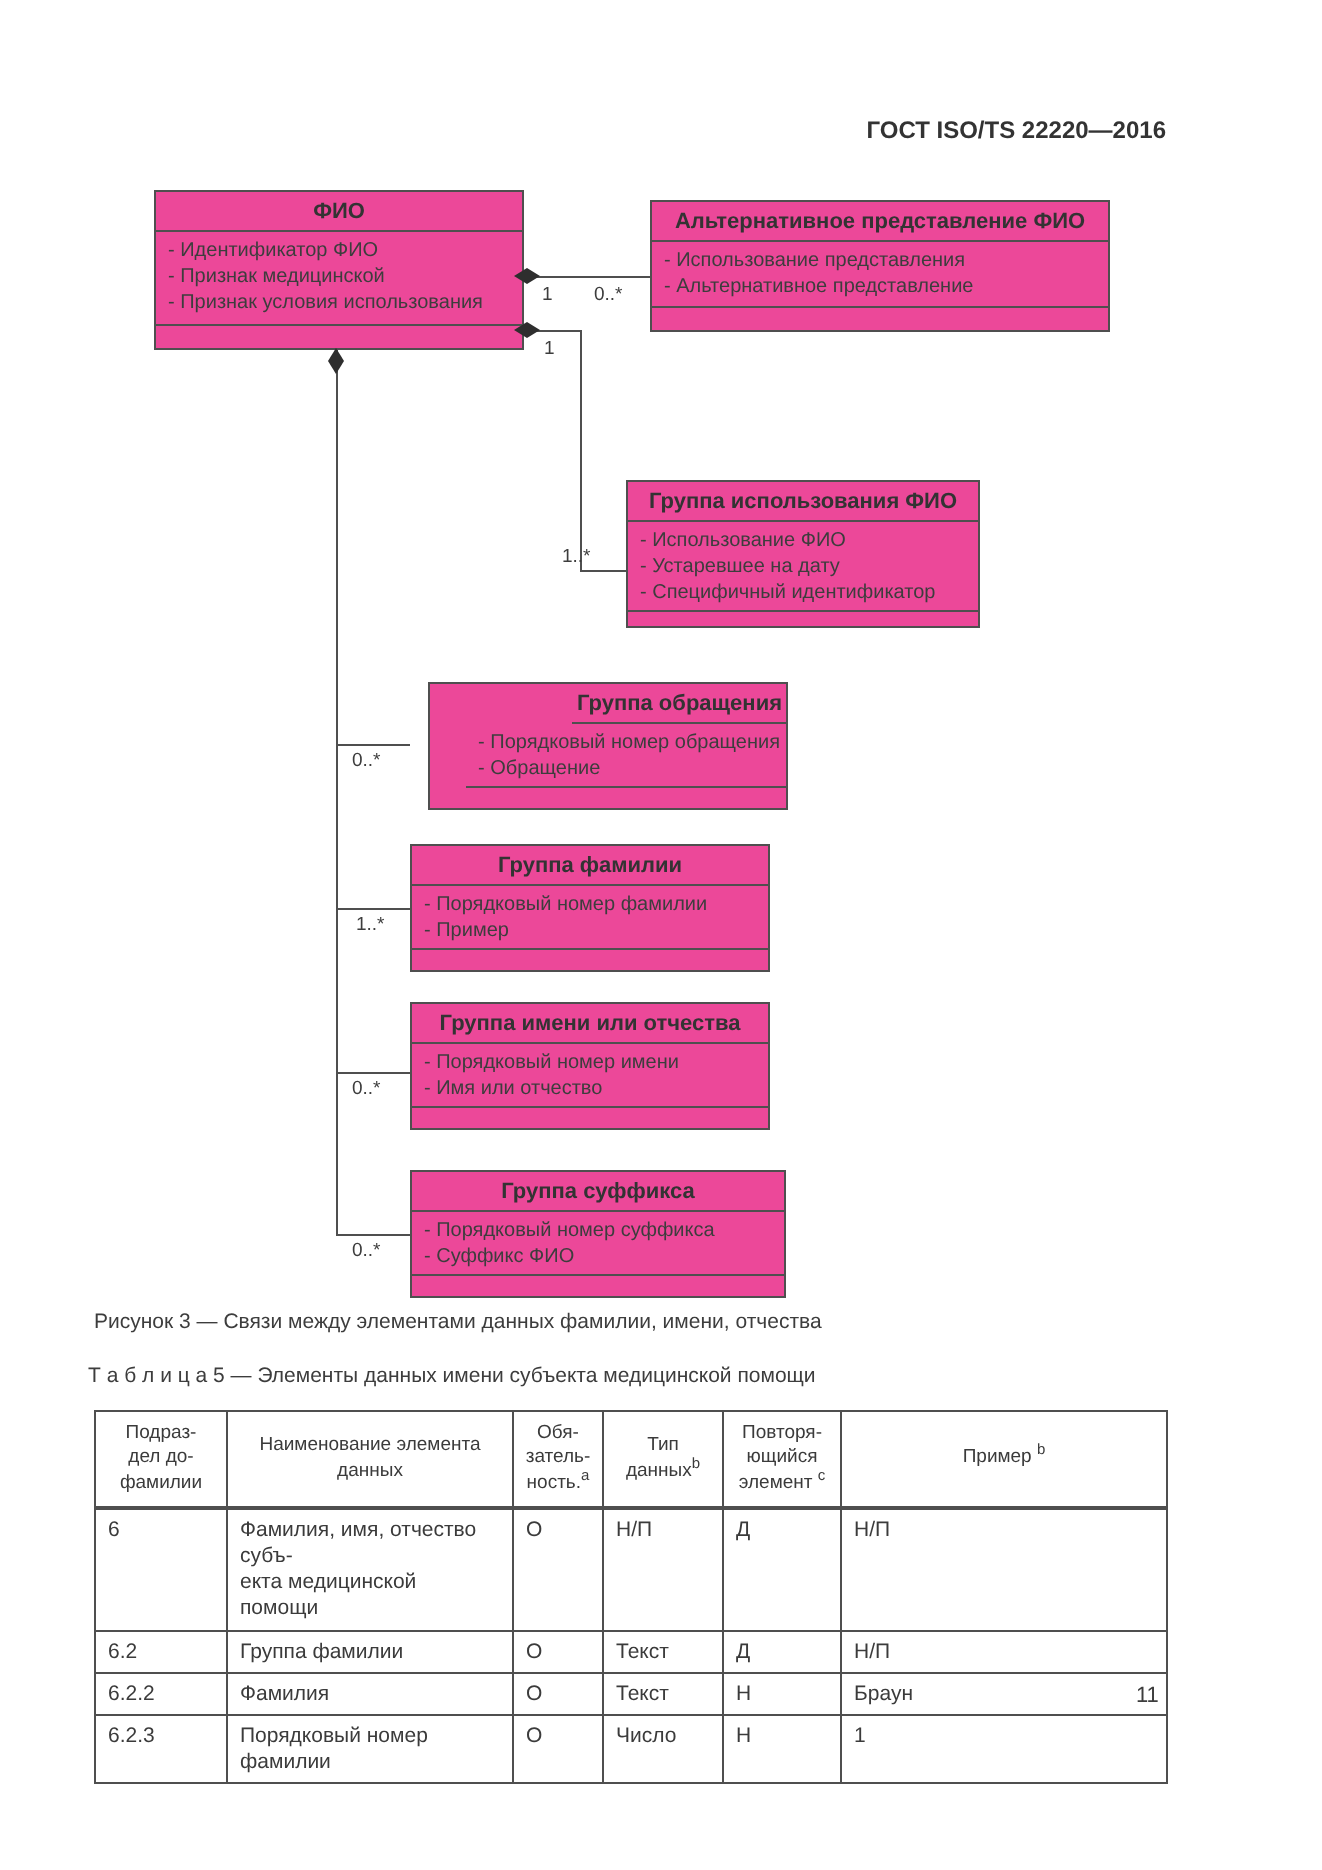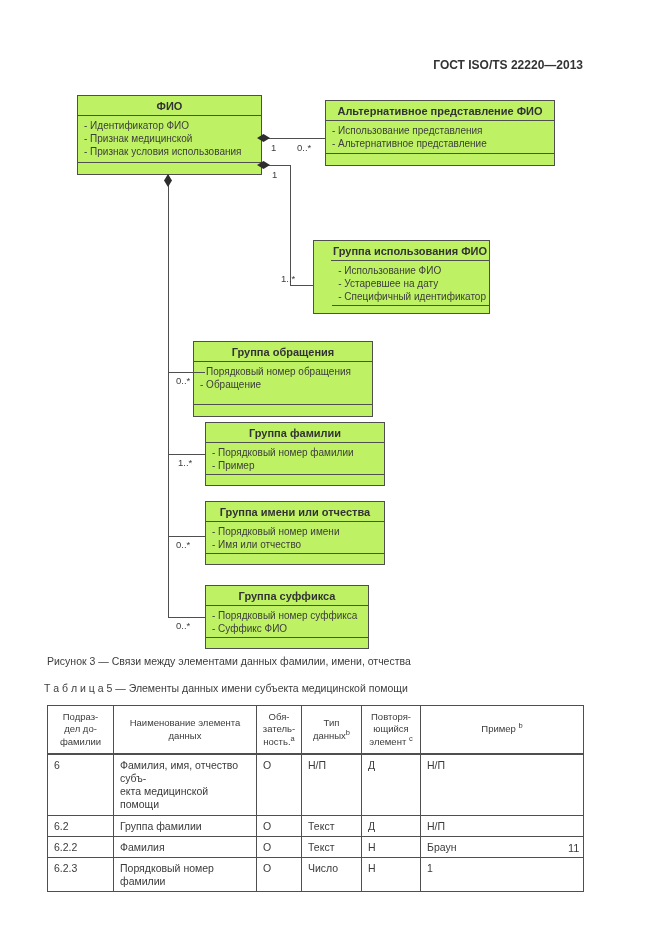--- a/index.html
+++ b/index.html
@@ -5,21 +5,21 @@
   html,body{margin:0;padding:0;background:#ffffff;}
   .page{
     position:relative;width:661px;height:935px;background:#ffffff;overflow:hidden;
     font-family:"Liberation Sans","DejaVu Sans",sans-serif;color:#3b3b3b;
   }
   .doc-header{
     position:absolute;top:58px;right:78px;font-size:12px;font-weight:bold;color:#333;
   }
   
   .uml-box{
-    position:absolute;border:1px solid #4f4f4f;background:#bef264;box-sizing:border-box;
+    position:absolute;border:1px solid #4f4f4f;background:#ec4899;box-sizing:border-box;
     display:flex;flex-direction:column;font-size:10px;color:#3d3d3d;
   }
   .uml-title{
     font-weight:bold;text-align:center;font-size:11px;color:#333;
     padding:4px 2px 3px 2px;border-bottom:1px solid #4f4f4f;
   }
   .uml-attrs{flex:1;padding:3px 3px 2px 6px;border-bottom:1px solid #4f4f4f;}
   .uml-attr{line-height:13px;white-space:nowrap;}
   .uml-empty{height:11px;}
   .hline,.vline{position:absolute;background:#4f4f4f;}
@@ -51,21 +51,21 @@
   }
   sup{font-size:7.5px;line-height:0;}
   .th-text{white-space:pre-line;}
   .page-number{position:absolute;left:568px;top:842px;font-size:11px;color:#3d3d3d;text-align:right;}
 </style>
 </head>
 <body>
 
 <div class="page">
 
-  <div class="doc-header">ГОСТ ISO/TS 22220—2013</div>
+  <div class="doc-header">ГОСТ ISO/TS 22220—2016</div>
 
   <div>
 
     <div class="uml-box" style="left:77px;top:95px;width:185px;height:80px;">
       <div class="uml-title">ФИО</div>
       <div class="uml-attrs">
 
       <div class="uml-attr">- Идентификатор ФИО</div>
           <div class="uml-attr">- Признак медицинской</div>
           <div class="uml-attr">- Признак условия использования</div>
@@ -76,32 +76,32 @@
     <div class="uml-box" style="left:325px;top:100px;width:230px;height:66px;">
       <div class="uml-title">Альтернативное представление ФИО</div>
       <div class="uml-attrs">
 
       <div class="uml-attr">- Использование представления</div>
           <div class="uml-attr">- Альтернативное представление</div>
         </div>
       <div class="uml-empty"></div>
     </div>
 
-    <div class="uml-box" style="left:313px;top:240px;width:177px;height:74px;align-items:flex-end;">
+    <div class="uml-box" style="left:313px;top:240px;width:177px;height:74px;">
       <div class="uml-title">Группа использования ФИО</div>
       <div class="uml-attrs">
 
       <div class="uml-attr">- Использование ФИО</div>
           <div class="uml-attr">- Устаревшее на дату</div>
           <div class="uml-attr">- Специфичный идентификатор</div>
         </div>
       <div class="uml-empty"></div>
     </div>
 
-    <div class="uml-box" style="left:193px;top:341px;width:180px;height:76px;">
+    <div class="uml-box" style="left:214px;top:341px;width:180px;height:64px;align-items:flex-end;">
       <div class="uml-title">Группа обращения</div>
       <div class="uml-attrs">
 
       <div class="uml-attr">- Порядковый номер обращения</div>
           <div class="uml-attr">- Обращение</div>
         </div>
       <div class="uml-empty"></div>
     </div>
 
     <div class="uml-box" style="left:205px;top:422px;width:180px;height:64px;">
@@ -117,21 +117,21 @@
     <div class="uml-box" style="left:205px;top:501px;width:180px;height:64px;">
       <div class="uml-title">Группа имени или отчества</div>
       <div class="uml-attrs">
 
       <div class="uml-attr">- Порядковый номер имени</div>
           <div class="uml-attr">- Имя или отчество</div>
         </div>
       <div class="uml-empty"></div>
     </div>
 
-    <div class="uml-box" style="left:205px;top:585px;width:164px;height:64px;">
+    <div class="uml-box" style="left:205px;top:585px;width:188px;height:64px;">
       <div class="uml-title">Группа суффикса</div>
       <div class="uml-attrs">
 
       <div class="uml-attr">- Порядковый номер суффикса</div>
           <div class="uml-attr">- Суффикс ФИО</div>
         </div>
       <div class="uml-empty"></div>
     </div>
 
     <div class="hline" style="left:262px;top:138px;width:63px;"></div>

